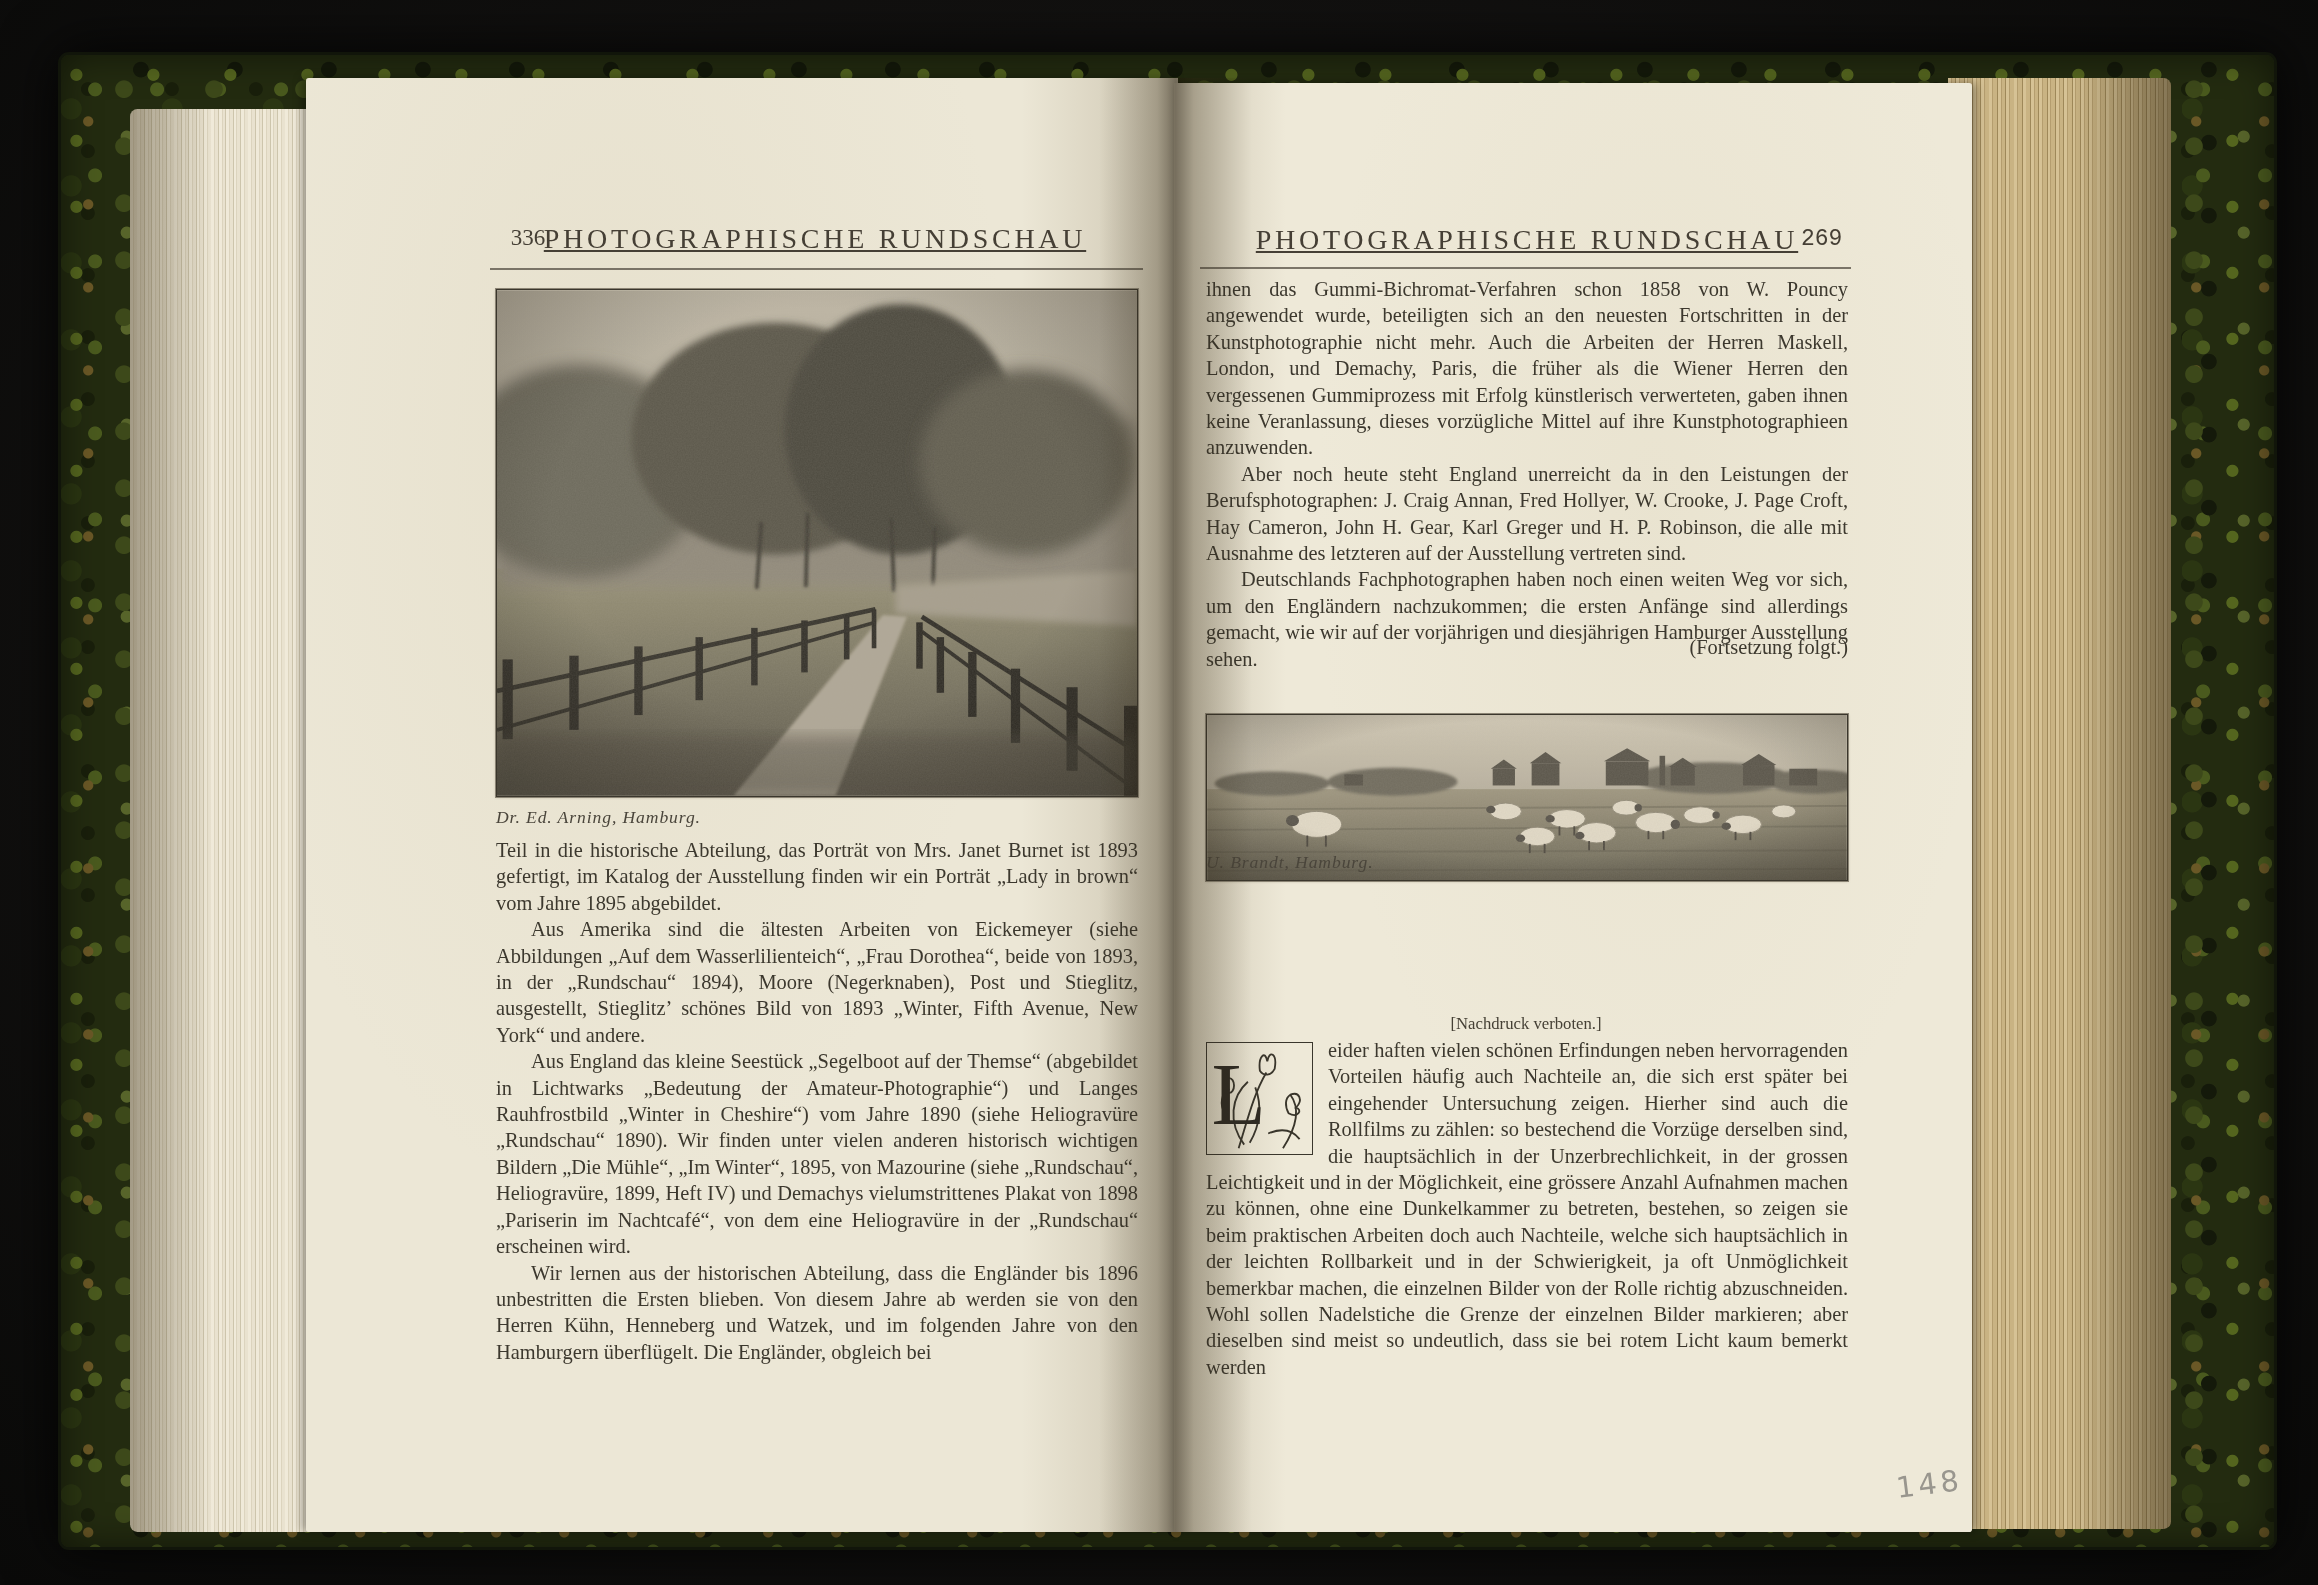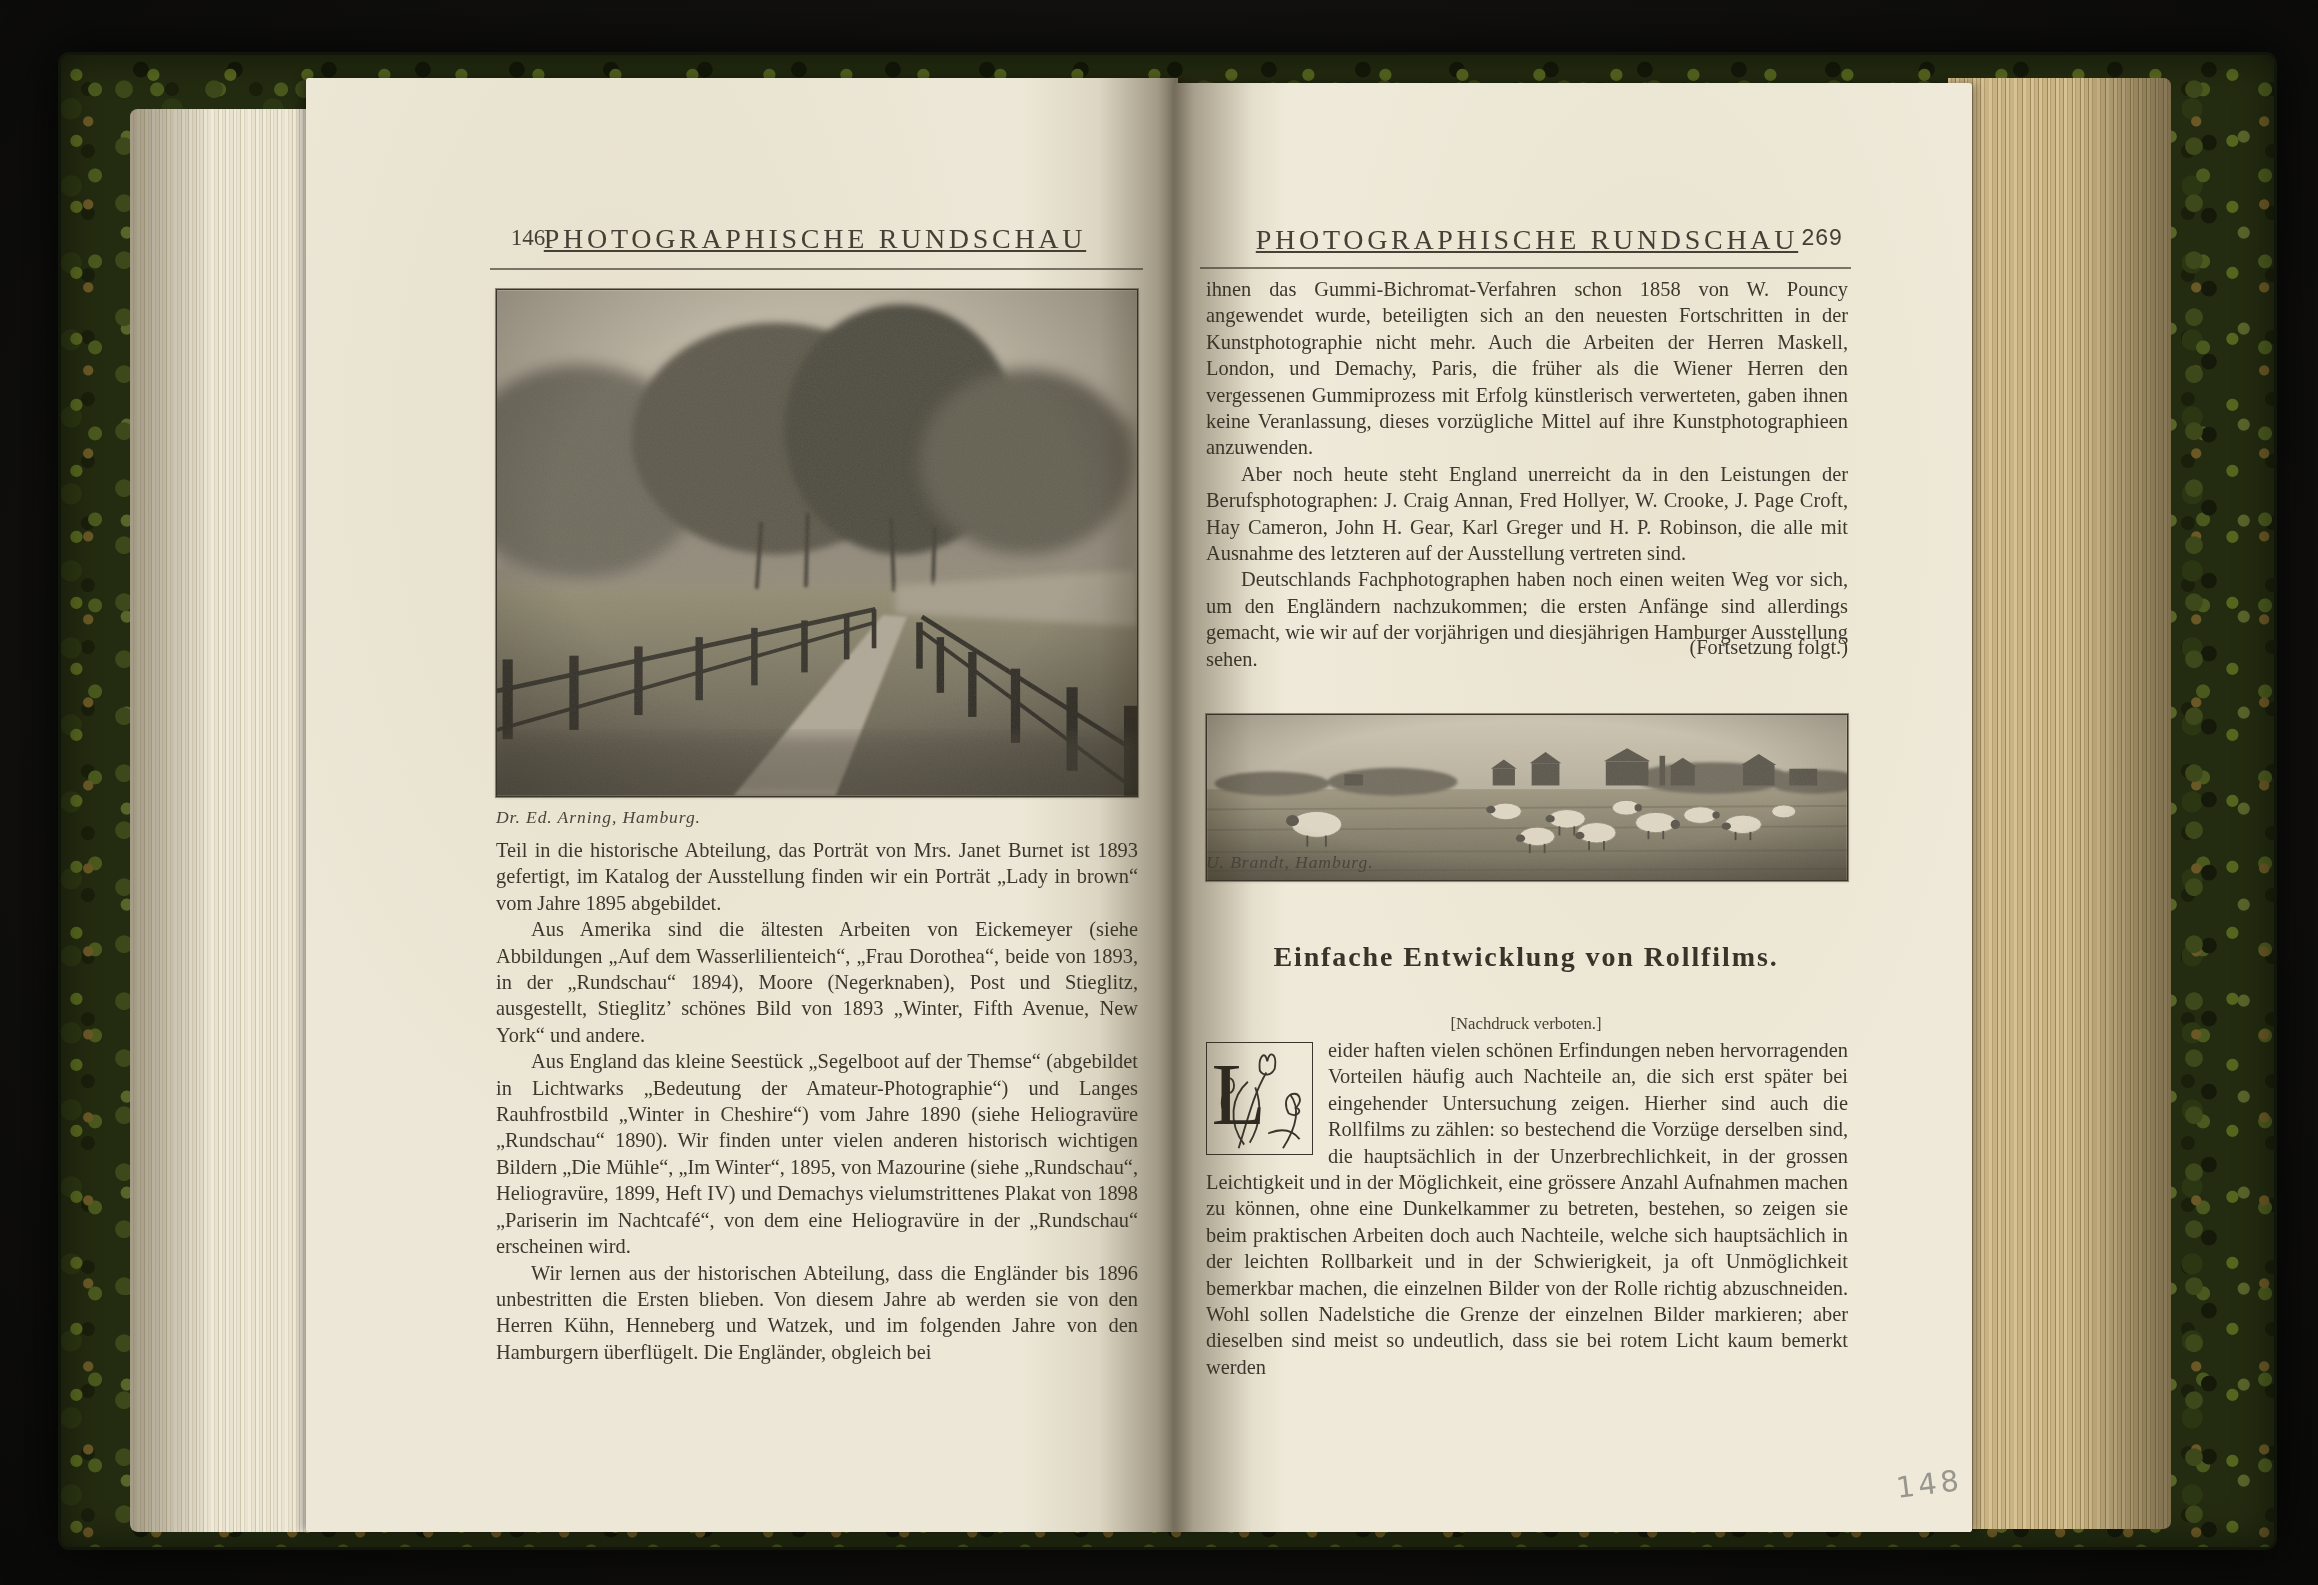--- a/index.html
+++ b/index.html
@@ -137,21 +137,21 @@
       </filter>
     </defs>
   </svg>
 
   <div class="cover"></div>
   <div class="fore-edge left"></div>
   <div class="fore-edge right"></div>
 
   <div class="page page-left">
     <div class="pg-head">
-      <span class="pg-num num-left">146</span>
+      <span class="pg-num num-left">336</span>
       <span class="pg-title">PHOTOGRAPHISCHE RUNDSCHAU</span>
     </div>
     <div class="head-rule"></div>
 
     <figure class="photo-frame photo-left">
       <svg width="640" height="506" viewBox="0 0 690 545">
         <rect x="0" y="0" width="690" height="330" fill="url(#lsky)"></rect>
         <rect x="0" y="300" width="690" height="245" fill="url(#lground)"></rect>
         <rect x="0" y="140" width="690" height="180" fill="#8d887b" filter="url(#b8)"></rect>
         <ellipse cx="90" cy="195" rx="135" ry="115" fill="#6b675c" filter="url(#b8)"></ellipse>
@@ -285,21 +285,20 @@
             <line x1="570" y1="126" x2="570" y2="135"></line>
               <line x1="586" y1="126" x2="586" y2="135"></line>
           </g>
         </g>
         <rect x="0" y="0" width="690" height="178" filter="url(#grain)"></rect>
         <rect x="0" y="0" width="690" height="178" fill="url(#vig)"></rect>
       </svg>
     </figure>
     <div class="caption cap-right">U. Brandt, Hamburg.</div>
 
-    <h2 class="article-title">Einfache Entwicklung von Rollfilms.</h2>
     <div class="article-note">[Nachdruck verboten.]</div>
 
     <div class="body body-article" lang="de">
       <p class="noindent">
         <span class="initial-frame">
           <svg width="103" height="109" viewBox="0 0 111 118">
             <g fill="none" stroke="#39352b" stroke-width="2">
               <path d="M34,114 C44,82 50,56 64,32"></path>
               <path d="M40,110 C22,86 26,58 44,42"></path>
               <path d="M46,108 C60,84 58,64 52,48"></path>

